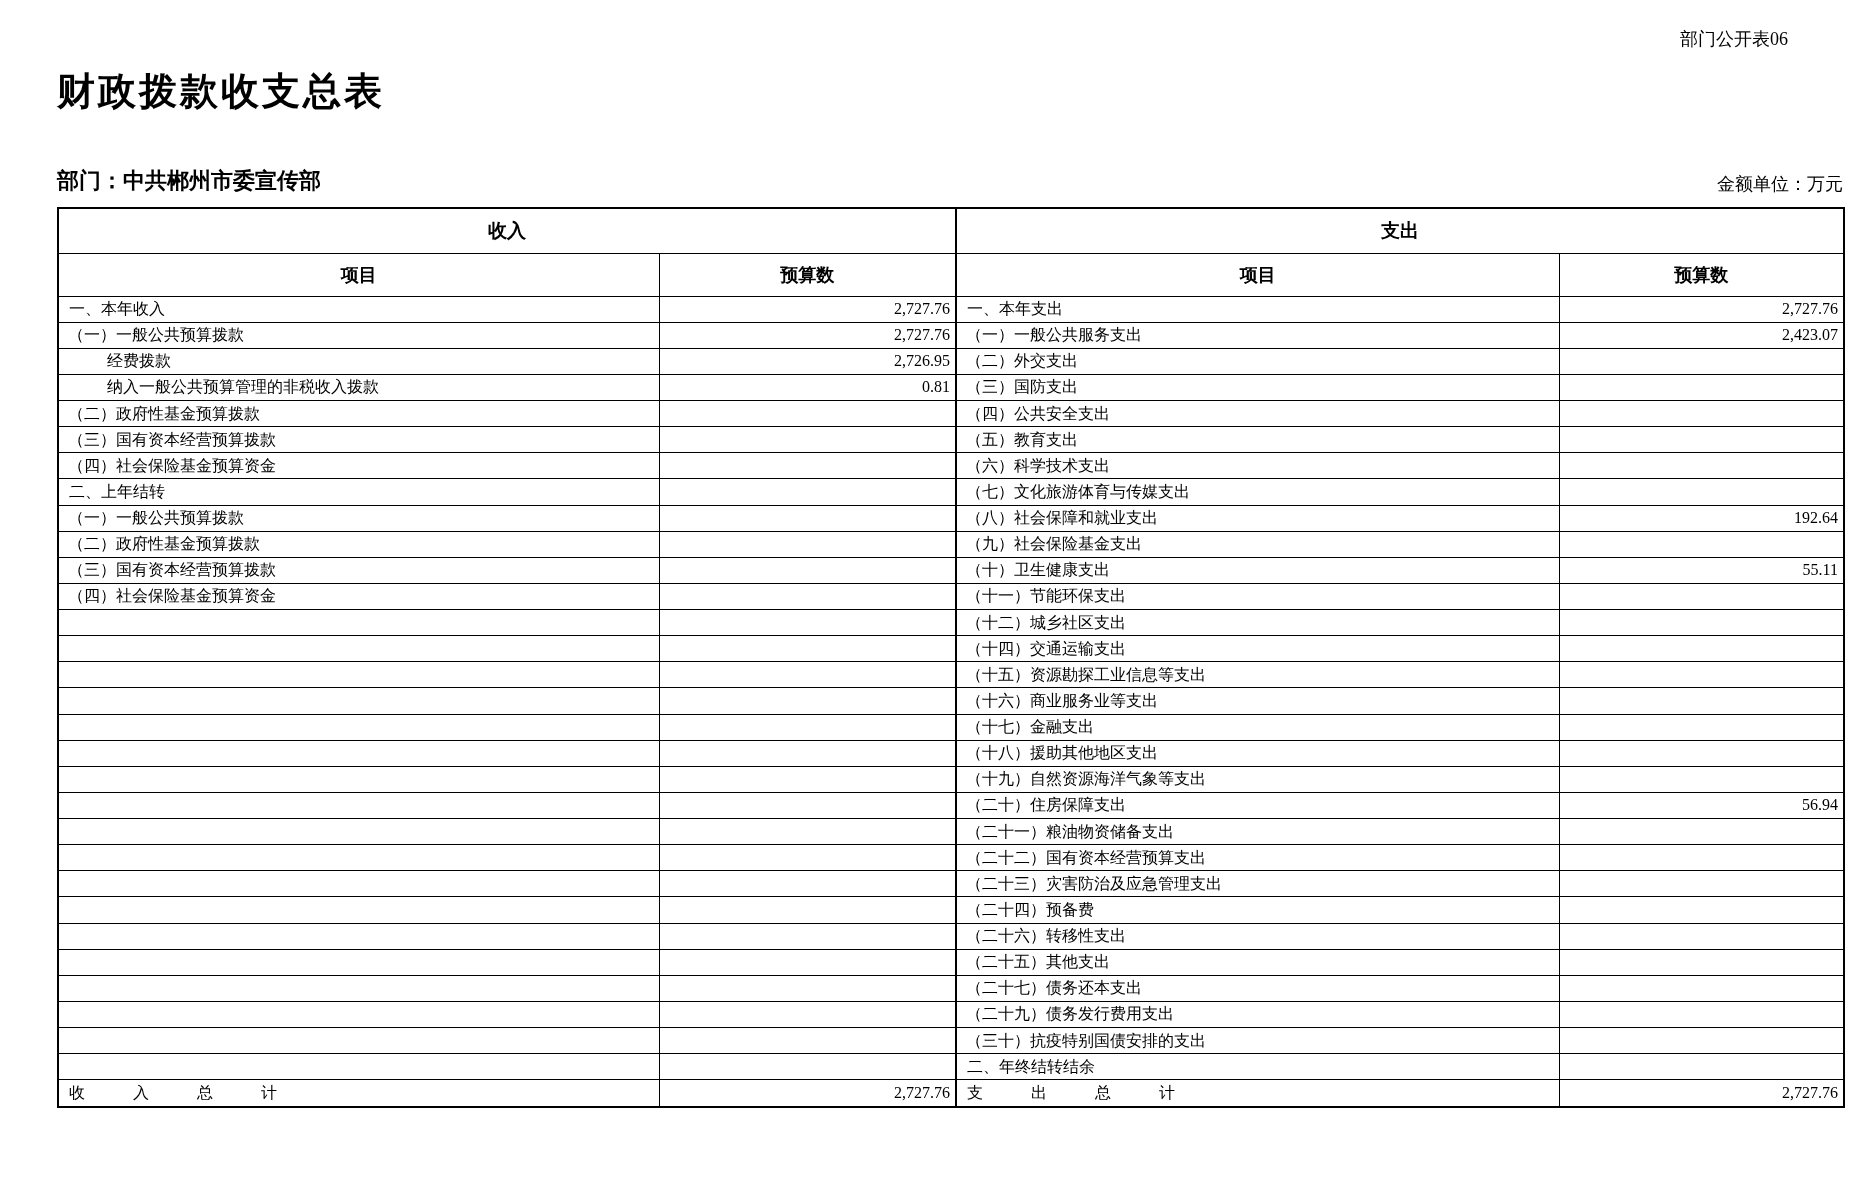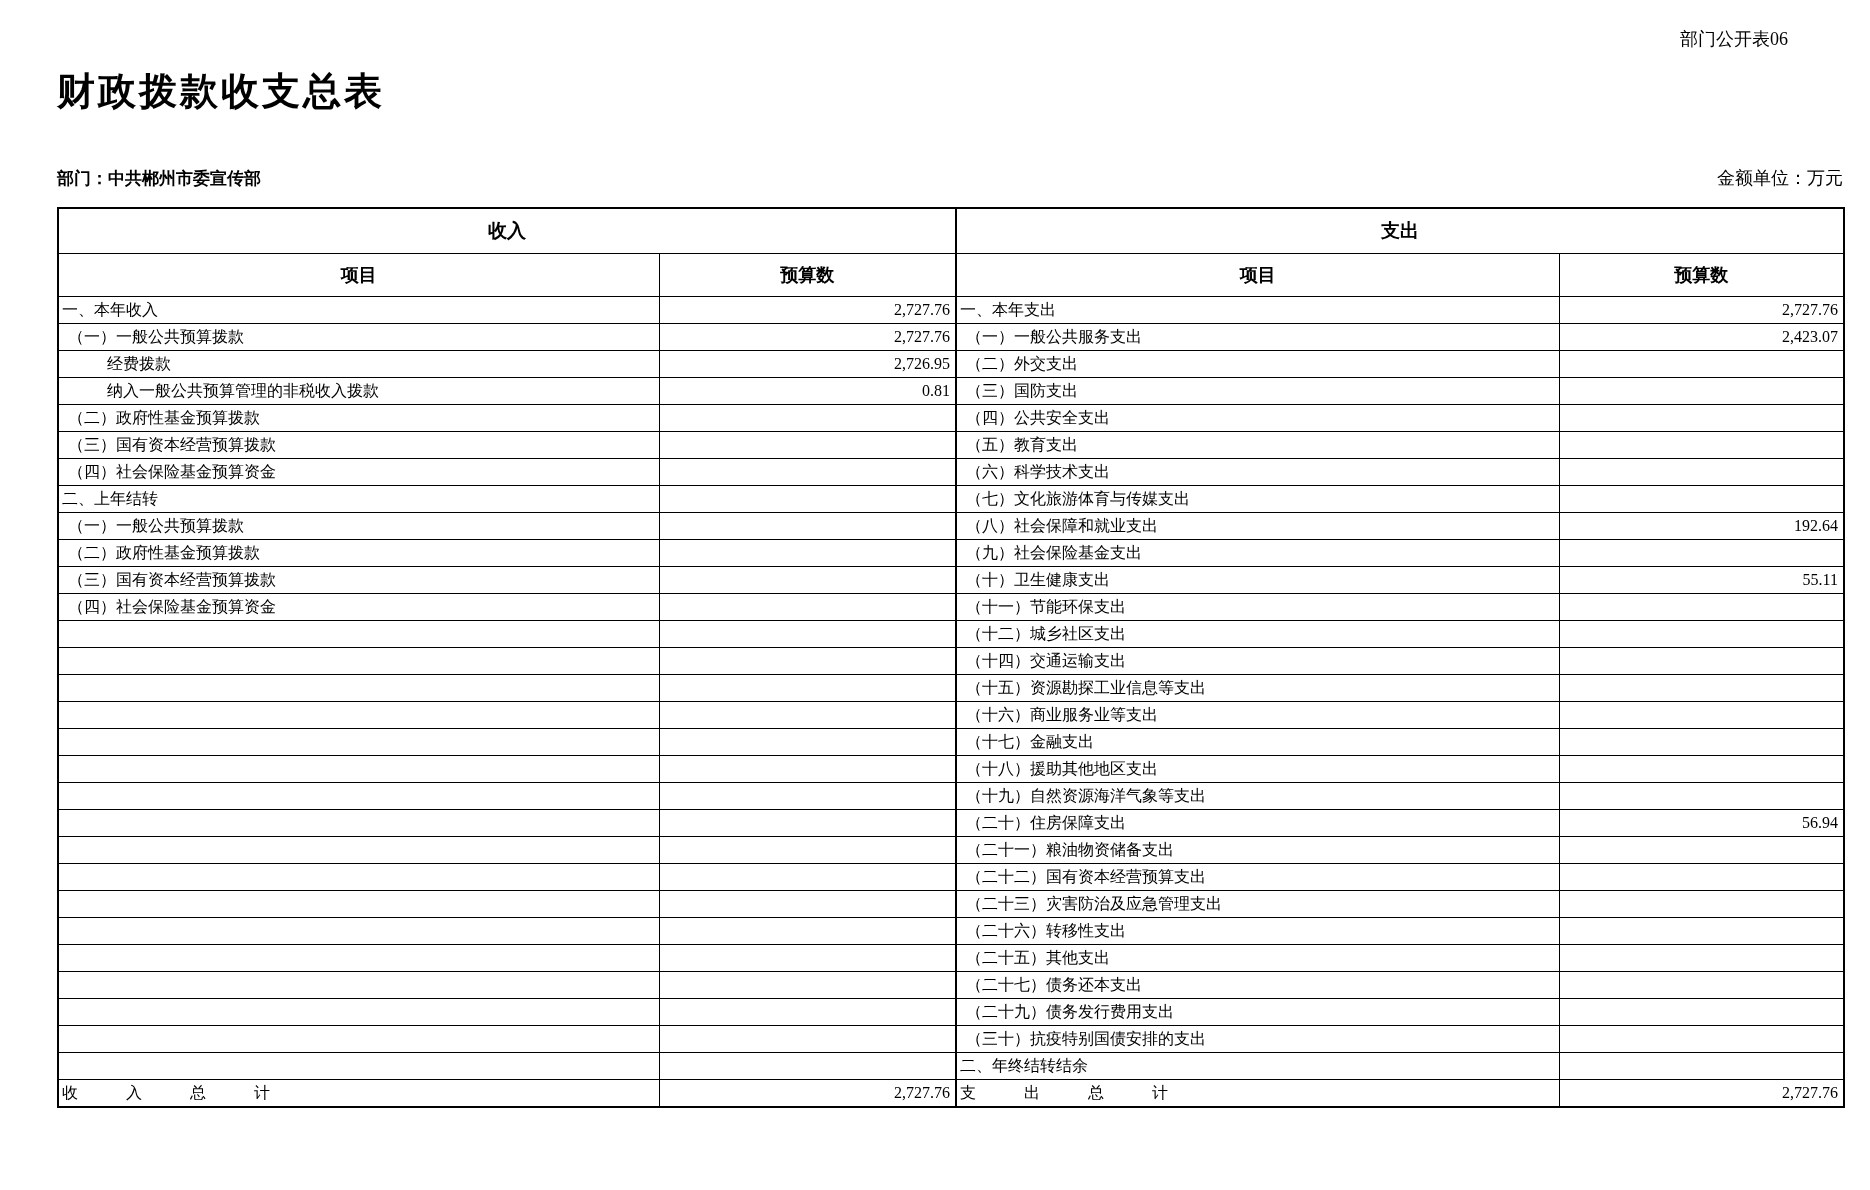--- a/index.html
+++ b/index.html
@@ -17,21 +17,21 @@
     position:absolute; top:66px; left:57px; width:1786px;
     text-align:left; font-size:38px; font-weight:bold;
     font-family:"Liberation Sans","DejaVu Sans",sans-serif;
     letter-spacing:3px;
   }
   .meta-row {
     position:absolute; top:166px; left:57px; width:1786px;
     display:flex; justify-content:space-between; align-items:flex-end;
   }
   .department {
-    font-size:17px; font-weight:bold;
+    font-size:22px; font-weight:bold;
     font-family:"Liberation Sans","DejaVu Sans",sans-serif;
   }
   .unit { font-size:18px; }
   table.budget-table {
     position:absolute; top:207px; left:57px;
     width:1786px; height:901px;
     border-collapse:collapse; table-layout:fixed;
     border:2px solid #000;
   }
   .budget-table th, .budget-table td {
@@ -45,21 +45,21 @@
     font-family:"Liberation Sans","DejaVu Sans",sans-serif;
     font-weight:bold; text-align:center; vertical-align:middle;
   }
   .budget-table tr.section-row th { font-size:19px; }
   .budget-table tr.col-row th { font-size:18px; }
   .budget-table td {
     font-size:16px; vertical-align:middle; line-height:1;
   }
   td.item-cell { text-align:left; }
   td.value-cell { text-align:right; padding-right:5px; }
-  td.ind1 { padding-left:3px; }
+  td.ind1 { padding-left:10px; }
   td.ind2 { padding-left:9px; }
   td.ind3 { padding-left:48px; }
 </style>
 </head>
 <body>
 
 <div class="doc-number">部门公开表06</div>
 
 <div class="page-title">财政拨款收支总表</div>
 
@@ -222,20 +222,26 @@
       </tr>
       <tr>
         <td class="item-cell ind1"></td>
         <td class="value-cell"></td>
         <td class="item-cell half-divider ind2">（二十三）灾害防治及应急管理支出</td>
         <td class="value-cell"></td>
       </tr>
       <tr>
         <td class="item-cell ind1"></td>
         <td class="value-cell"></td>
+        <td class="item-cell half-divider ind2">（二十四）预备费</td>
+        <td class="value-cell"></td>
+      </tr>
+      <tr>
+        <td class="item-cell ind1"></td>
+        <td class="value-cell"></td>
         <td class="item-cell half-divider ind2">（二十六）转移性支出</td>
         <td class="value-cell"></td>
       </tr>
       <tr>
         <td class="item-cell ind1"></td>
         <td class="value-cell"></td>
         <td class="item-cell half-divider ind2">（二十五）其他支出</td>
         <td class="value-cell"></td>
       </tr>
       <tr>

